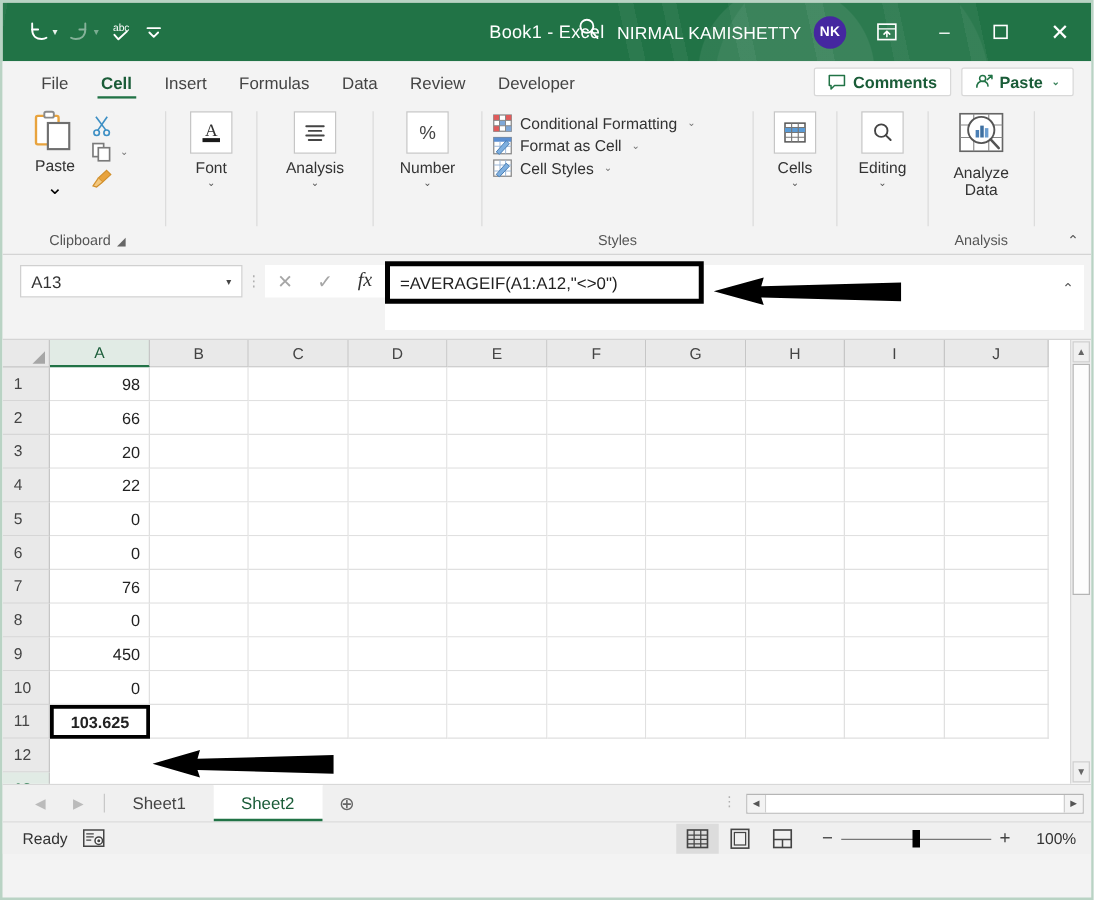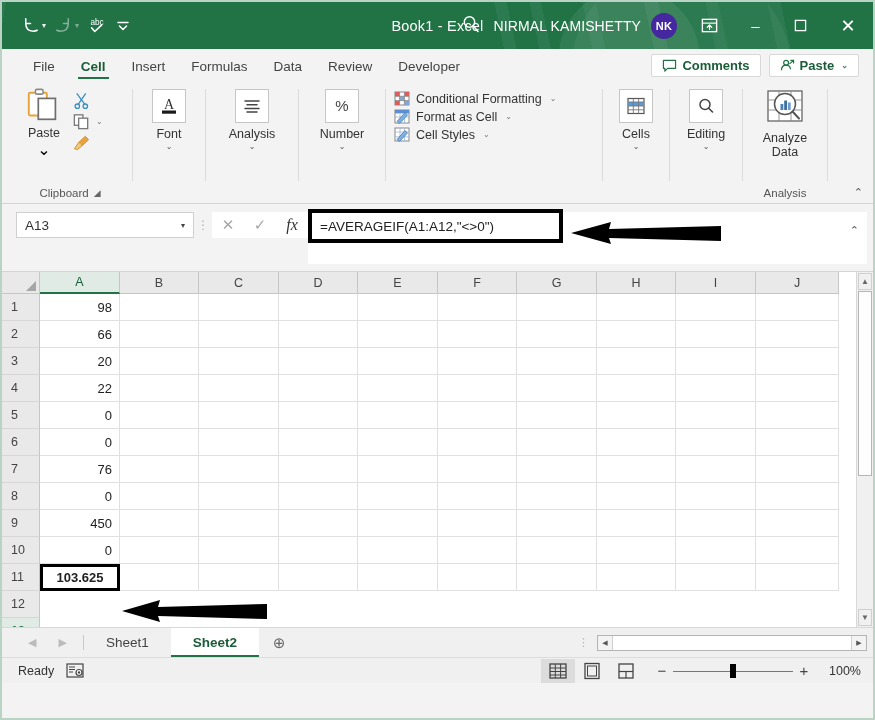--- a/index.html
+++ b/index.html
@@ -235,21 +235,21 @@
     height: 30px; background: #f0f0f0; display: flex; align-items: stretch;
     border-top: 1px solid #d8d8d8;
   }
   .navarrows { display: flex; align-items: center; gap: 22px; padding: 0 16px 0 26px; color: #bbb; font-size: 11px; }
   .tab-div { width: 1px; background: #c8c8c8; margin: 7px 0; }
   .sheettab {
     display: flex; align-items: center; padding: 0 22px;
     font-size: 13.5px; color: #444;
   }
   .sheettab.active {
-    background: #fff; color: #1a5c38; font-weight: bold;
+    background: #fff; color: #1a5c38; font-weight: normal;
     border-bottom: 2.5px solid #217346; border-top: 1px solid #fff;
   }
   .addsheet {
     display: flex; align-items: center; justify-content: center;
     width: 40px; color: #666; font-size: 15px;
   }
   .hs-region { flex: 1; display: flex; align-items: center; justify-content: flex-end; padding-right: 6px; gap: 8px;}
   .hs-dots { color: #b0b0b0; font-size: 11px; line-height: 1; }
   .hscroll {
     width: 270px; height: 16px; display: flex; align-items: stretch;
@@ -519,20 +519,21 @@
                   <path d="M6 1 V14"></path>
                   <path d="M10.5 1 V14"></path>
                 </g>
               <path d="M3 12.5 L11 3.5 L13.5 6 L5.5 14.5 Z" fill="#7fb0e0" stroke="#4a7fb5" stroke-width=".8"></path>
             </svg>
             <span>Cell Styles</span>
             <span class="caret-sm" style="color:#666">⌄</span>
           </div>
         </div>
       </div>
+      <div class="group-label">Styles</div>
     </div>
     <div class="group-sep"></div>
 
     <div class="group" style="width:66px">
       <div class="group-body" style="justify-content:center">
         <div class="bigbtn" style="width:58px">
           <div class="glyph">
             <svg width="22" height="20" viewBox="0 0 22 20">
               <rect x="3" y="2.5" width="16" height="15" fill="#fff" stroke="#555" stroke-width="1.2"></rect>
               <rect x="3" y="6" width="16" height="4" fill="#5b9bd5"></rect>

